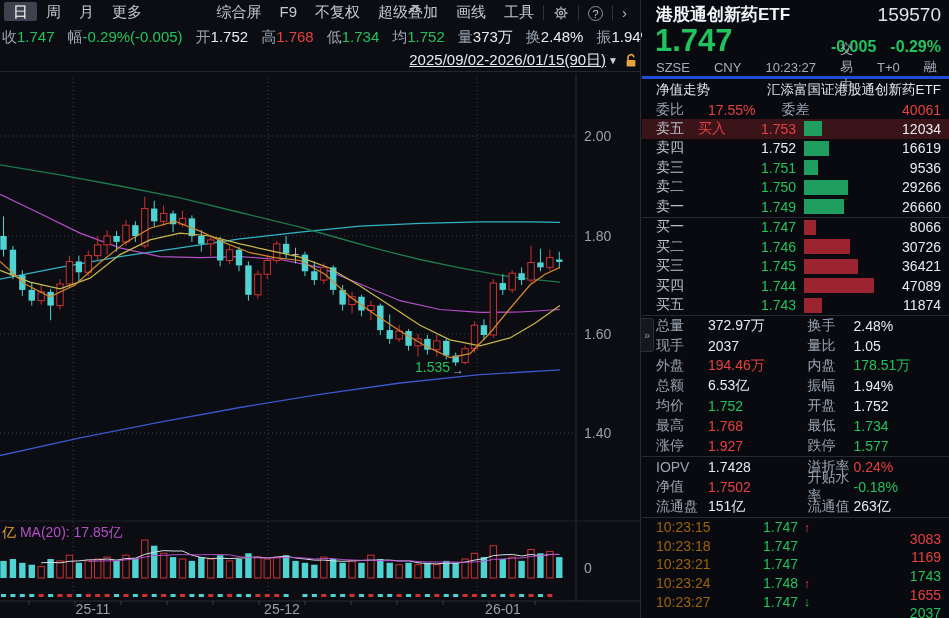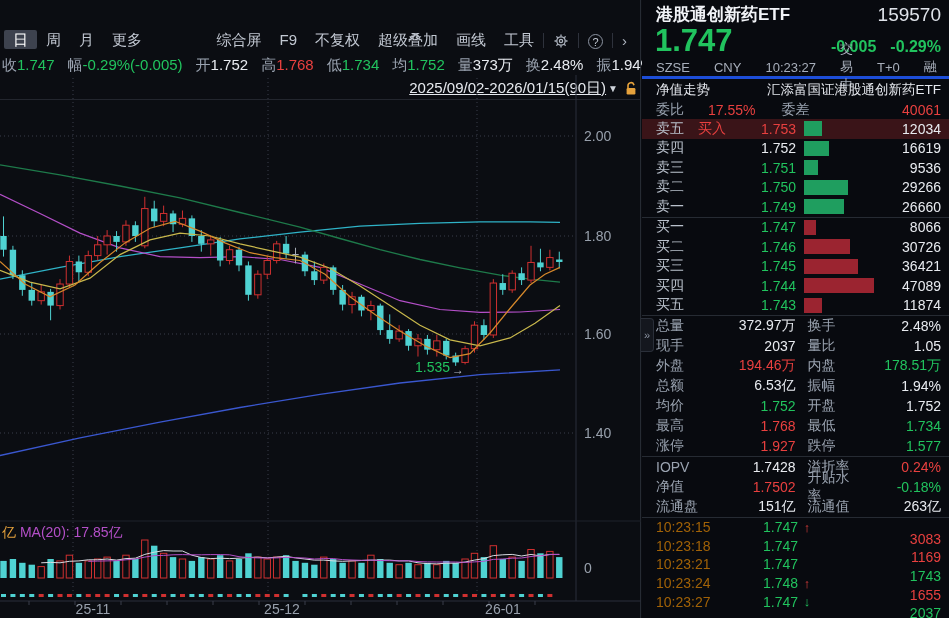--- a/index.html
+++ b/index.html
@@ -1,20 +1,20 @@
 <!DOCTYPE html>
 <html><head>
 <meta charset="utf-8">
 <style>
   html,body{margin:0;padding:0;background:#000;}
   *{box-sizing:border-box;font-family:"Liberation Sans","DejaVu Sans",sans-serif;}
   .app{position:relative;width:949px;height:618px;background:#0b0d12;color:#c6ccd6;overflow:hidden;font-size:14px;}
   .left{position:absolute;left:0;top:0;width:641px;height:618px;border-right:1px solid #262b33;}
   
-  .toolbar{display:flex;align-items:center;height:25px;padding:0 4px;font-size:15px;color:#c2c8d2;margin-top:28px;}
+  .toolbar{display:flex;align-items:center;height:25px;padding:0 4px;font-size:15px;color:#c2c8d2;}
   .tab{padding:1px 9px;cursor:pointer;}
   .tab.active{background:#3d424e;color:#fff;border-radius:2px;}
   .spacer{flex:1;}
   .menu-item{padding:0 9px;white-space:nowrap;cursor:pointer;}
   .sep{width:1px;height:15px;background:#2e323c;}
   .circle-q{display:inline-flex;align-items:center;justify-content:center;width:15px;height:15px;border:1px solid #8b93a1;border-radius:50%;font-size:11px;color:#c2c8d2;}
   .statrow{display:flex;align-items:center;height:24px;padding:0 2px;font-size:15px;white-space:nowrap;}
   .statrow .pair{margin-right:13px;}
   .lbl{color:#9aa3b0;}
   .marow{display:flex;align-items:center;height:23px;padding:0 2px;font-size:15px;border-bottom:1px solid #23262e;white-space:nowrap;}
@@ -47,21 +47,21 @@
   .ob-row.hl{background:#3a1418;}
   .ob-label{width:42px;color:#b9c0cb;}
   .ob-extra{width:40px;color:#e8403f;}
   .ob-price{width:58px;text-align:right;}
   .ob-barzone{width:74px;margin-left:8px;height:15px;position:relative;}
   .ob-bar{position:absolute;left:0;top:0;height:15px;}
   .ob-vol{flex:1;text-align:right;color:#e8ebf0;}
   .hr{border-top:1px solid #262b33;}
   .st-row{display:flex;align-items:center;height:20px;padding:0 8px 0 14px;}
   .st-l{color:#9aa3b0;width:52px;}
-  .st-v{flex:1;text-align:right;}
+  .st-v{flex:1;text-align:left;}
   .st-l2{color:#9aa3b0;width:58px;padding-left:12px;}
   .tick-row{display:flex;align-items:center;height:18.6px;padding:0 8px 0 14px;}
   .tick-t{width:80px;color:#a16207;}
   .tick-p{width:62px;text-align:right;}
   .tick-a{width:18px;text-align:center;font-size:13px;}
   .tick-v{flex:1;text-align:right;margin-top:23px;}
   .expander{position:absolute;left:-1px;top:318px;width:13px;height:34px;background:#14171e;border:1px solid #2a2f39;border-left:none;border-radius:0 4px 4px 0;display:flex;align-items:center;justify-content:center;color:#8b93a1;font-size:11px;cursor:pointer;}
   svg text{font-family:"Liberation Sans","DejaVu Sans",sans-serif;}
 </style>
 </head>

